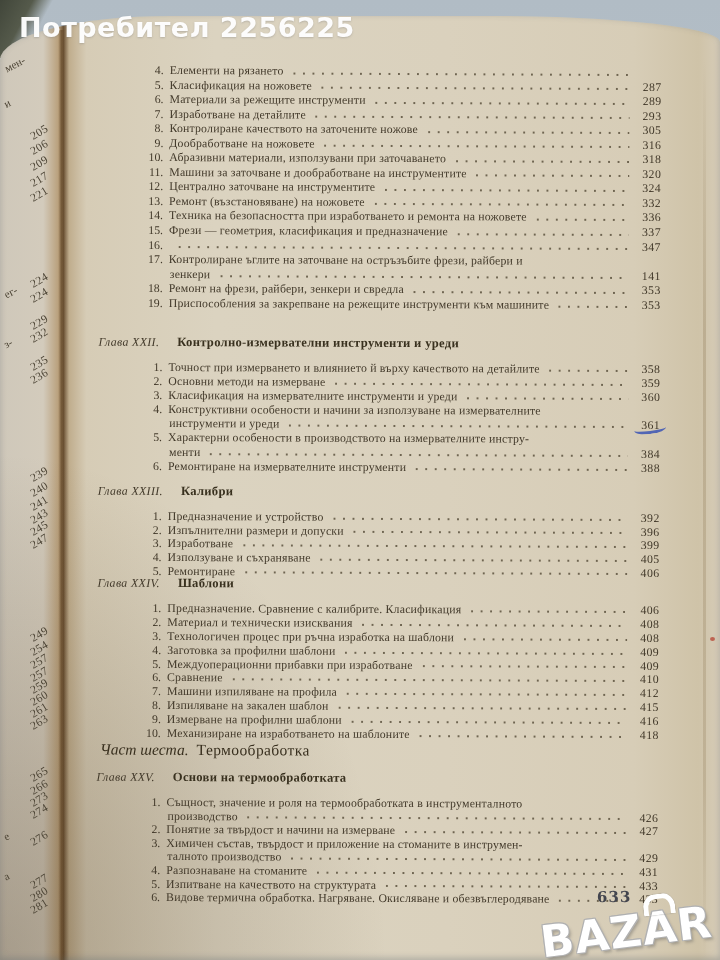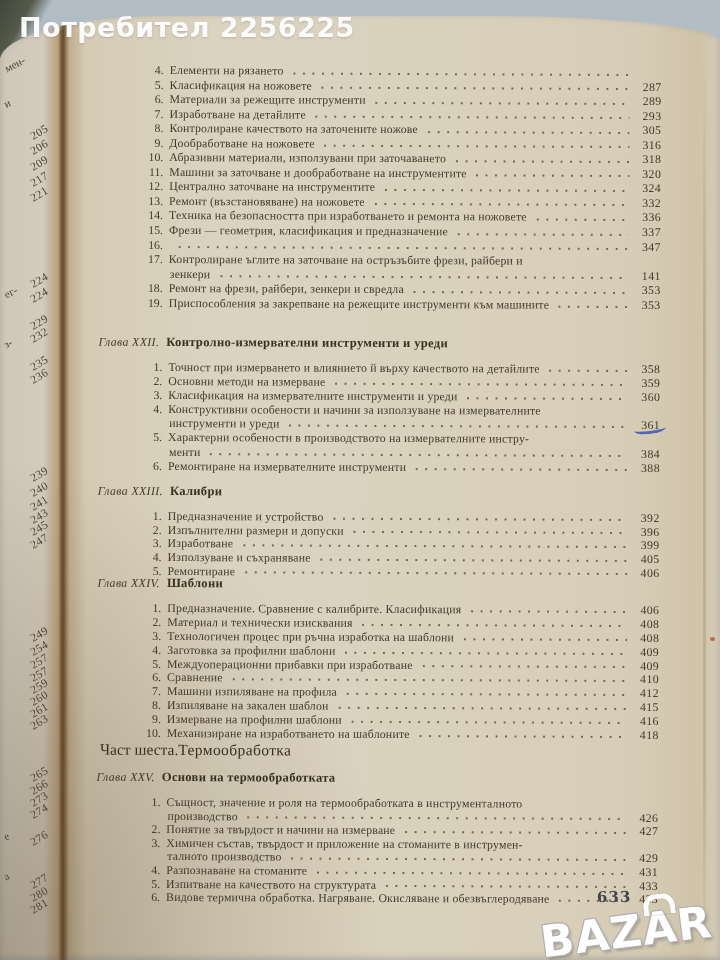--- a/index.html
+++ b/index.html
@@ -40,28 +40,28 @@
   .sec{position:absolute;left:0;right:0;}
   .row{display:flex;align-items:baseline;height:14.55px;white-space:nowrap;}
   .num{flex:none;width:26px;text-align:right;margin-right:6px;}
   .ttl{flex:none;letter-spacing:.2px;}
   .lead{flex:1 1 auto;align-self:stretch;margin:0 4px 0 6px;
     background-image:radial-gradient(circle,rgba(84,74,54,.8) 1.05px,transparent 1.5px);
     background-size:9.5px 4px;background-repeat:repeat-x;background-position:left bottom 3px;}
   .pg{flex:none;min-width:28px;text-align:right;letter-spacing:.4px;}
   .cont .ttl{padding-left:33px;}
   .heading{white-space:nowrap;margin-left:-38px;height:20px;}
-  .heading .glabel{font-style:italic;letter-spacing:.4px;margin-right:7px;}
+  .heading .glabel{font-style:italic;letter-spacing:.4px;margin-right:18px;}
   .heading .gtitle{font-weight:bold;font-size:12.6px;letter-spacing:.3px;color:#39311f;}
   #block-top{top:64px;}
   #ch22{top:336px;} #ch22 .row{height:14.1px;}
   #ch23{top:485px;} #ch23 .row{height:13.7px;}
   #ch24{top:577px;} #ch24 .row{height:13.9px;}
   #part-heading{position:absolute;left:100px;top:741px;font-size:15.5px;color:#382f1e;transform:rotate(.25deg);}
-  #part-heading .plabel{}
+  #part-heading .plabel{font-style:italic;margin-right:8px;}
   #part-heading .ptitle{font-weight:normal;letter-spacing:.4px;}
   #ch25{top:771px;} #ch25 .row{height:13.6px;}
   .items{margin-top:5px;}
 
   .ink-mark{position:absolute;left:634px;top:424px;width:32px;height:7px;border-bottom:3px solid #3c55b5;
     border-radius:50%;transform:rotate(-7deg);opacity:.85;}
   .folio{position:absolute;left:597px;top:888px;font-family:"DejaVu Serif","Liberation Serif",serif;
     font-size:15px;font-weight:bold;color:#43454e;letter-spacing:1px;transform:rotate(-1deg);}
 </style>
 </head>

